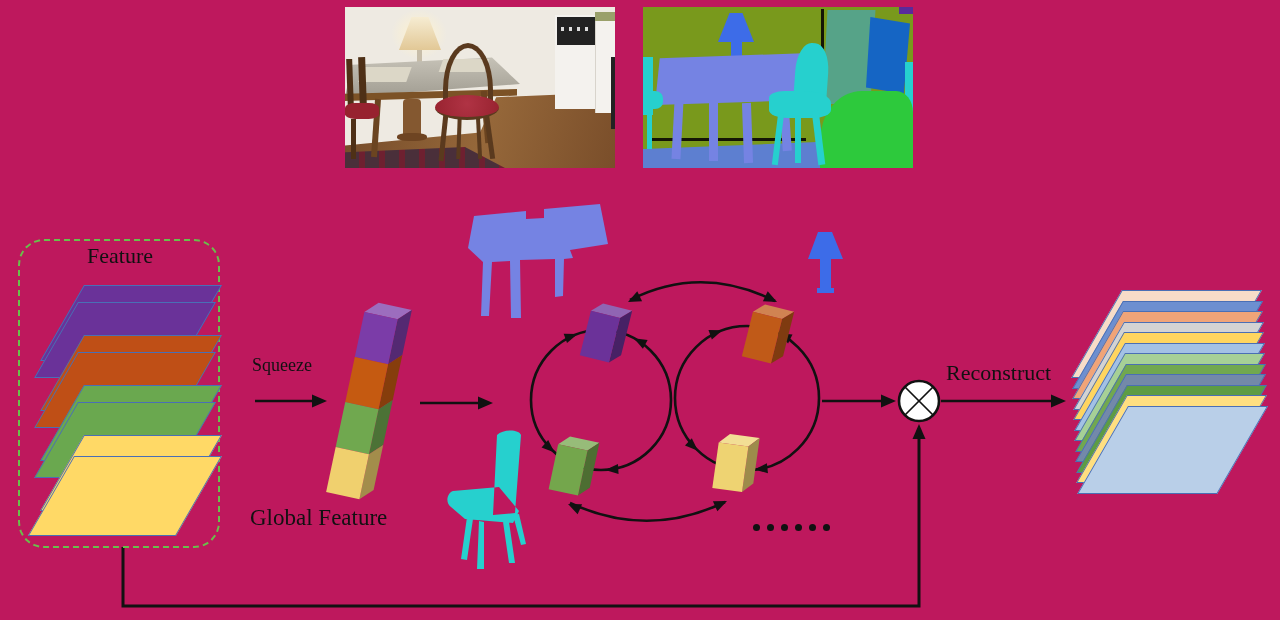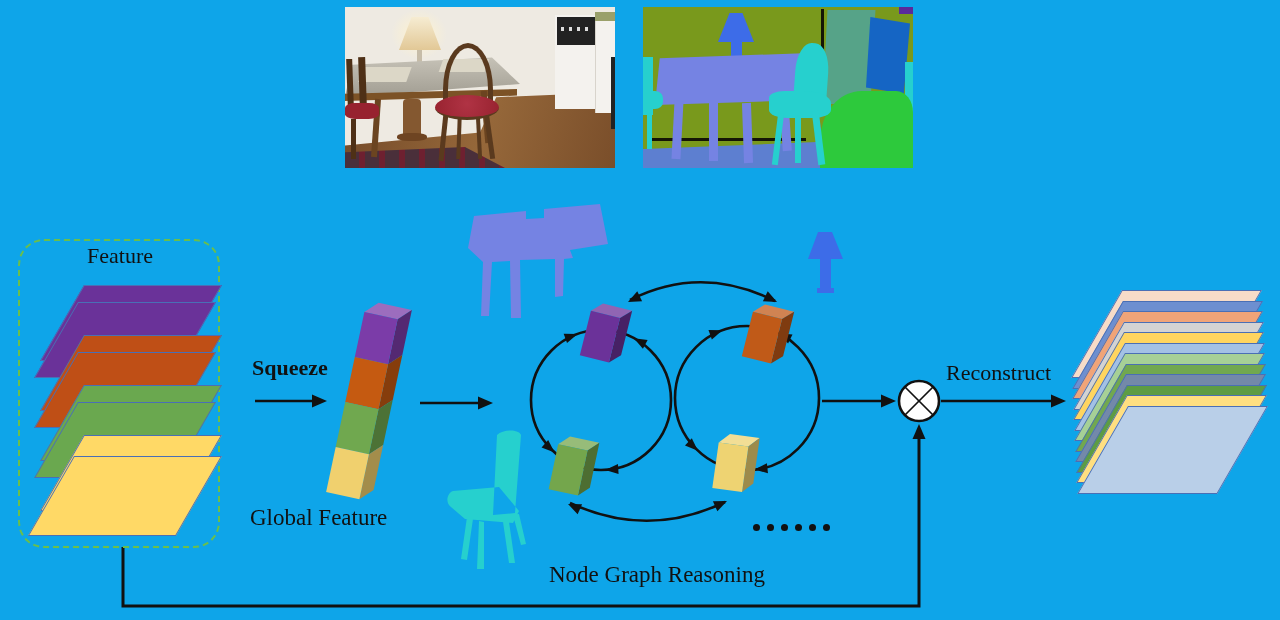--- a/index.html
+++ b/index.html
@@ -1,16 +1,16 @@
 <!DOCTYPE html>
 <html style="--sheet-border: #4a6fb5; --dash: #6abf4b; --ink: #111111; --seg-wall: #79991c; --seg-table: #7583e3; --seg-chair: #26d0ce; --seg-lamp: #3d6ce8; --seg-cabinet: #56a388; --seg-door: #1565c4; --seg-floor: #5d7fd0; --seg-green: #2dc93c; --seg-purple: #5a2a9a; --ph-wall: #eeeae2; --ph-floor: #8a5a32; --ph-wood: #7c5226; --ph-glass: #bdb9ae; --ph-cushion: #97222f; --ph-shade: #f6ecd2; --ph-white: #f4f2ee; --ph-dark: #222222; --ph-rug: #4a2f3a;"><head>
 <meta charset="utf-8">
 <style>
   html,body{margin:0;padding:0;background:#fff;}
-  #stage{position:relative;width:1280px;height:620px;background:#0ea5e9;overflow:hidden;
+  #stage{position:relative;width:1280px;height:620px;background:#be185d;overflow:hidden;
          font-family:"Liberation Serif","DejaVu Serif",serif;}
   .abs{position:absolute;}
   .lbl{position:absolute;color:#111;white-space:nowrap;line-height:1.05;}
   
   #photo{left:345px;top:7px;width:270px;height:161px;background:var(--ph-wall);overflow:hidden;}
   #seg{left:643px;top:7px;width:270px;height:161px;background:var(--seg-wall);overflow:hidden;}
   #photo>div,#seg>div{position:absolute;}
   
   .sheet{position:absolute;border:1.5px solid var(--sheet-border);
          transform:skewX(-30deg);transform-origin:top left;box-sizing:border-box;}
@@ -198,17 +198,16 @@
   <div id="dots" class="abs">
       <div class="dot"></div>
       <div class="dot"></div>
       <div class="dot"></div>
       <div class="dot"></div>
       <div class="dot"></div>
       <div class="dot"></div>
     </div>
 
   <div class="lbl" style="left:18px;top:244px;width:204px;text-align:center;font-size:22px;">Feature</div>
-  <div class="lbl" style="left:252px;top:356px;font-size:22px;font-weight:bold;">Squeeze</div>
+  <div class="lbl" style="left:252px;top:356px;font-size:18px;">Squeeze</div>
   <div class="lbl" style="left:250px;top:506px;font-size:23px;">Global Feature</div>
-  <div class="lbl" style="left:549px;top:563px;font-size:23px;">Node Graph Reasoning</div>
   <div class="lbl" style="left:946px;top:361px;font-size:22px;">Reconstruct</div>
 </div>
 
 </body></html>

